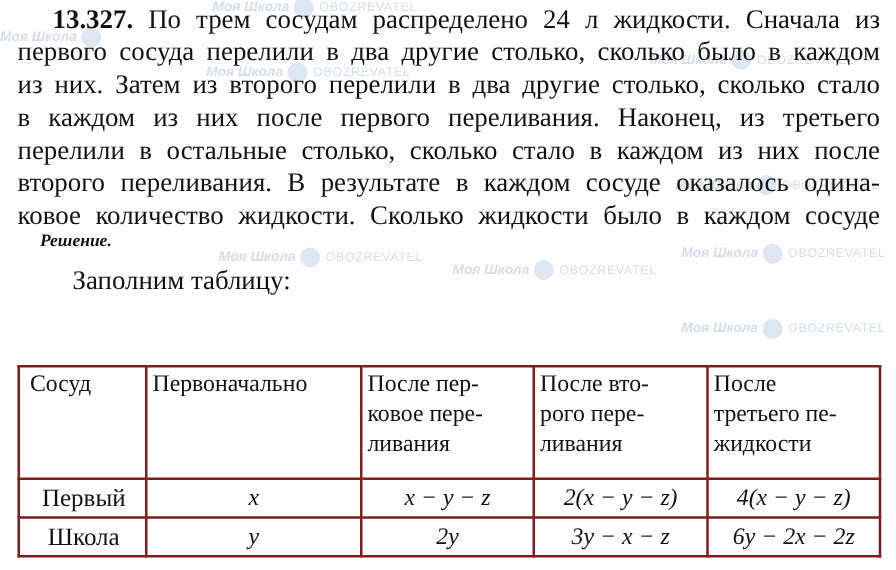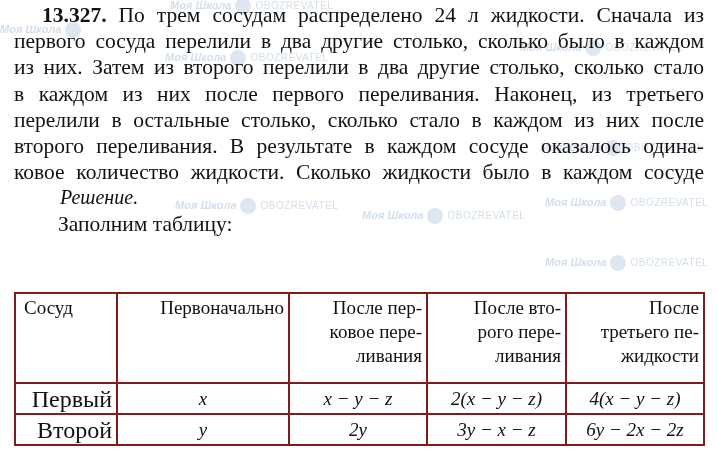--- a/index.html
+++ b/index.html
@@ -19,30 +19,30 @@
     background: #d5e0ee; vertical-align: middle; margin: 0 4px;
   }
   .watermark .obz { font-style: normal; font-weight: normal; font-size: 10px; letter-spacing: 0.5px; }
   .problem {
     position: absolute; left: 14px; top: 2px; width: 690px;
     font-size: 21.5px; line-height: 26.2px; text-align: justify;
   }
   .num { font-weight: bold; margin-left: 28px; }
   .line { display: block; text-align-last: justify; white-space: nowrap; }
   .line.last { text-align-last: left; }
-  .solution-label { position: absolute; left: 60px; top: 186px; font-size: 20px; font-style: italic; font-weight: normal; }
+  .solution-label { position: absolute; left: 32px; top: 186px; font-size: 14px; font-style: italic; font-weight: bold; }
   .fill-label { position: absolute; left: 58px; top: 212px; font-size: 21.5px; }
   table {
     position: absolute; left: 14px; top: 292px; width: 689px; height: 154px;
     border-collapse: collapse; font-size: 19px; table-layout: fixed;
   }
   td, th { border: 2px solid #7f1d1d; padding: 0 4px; font-weight: normal; }
-  th { vertical-align: top; line-height: 24px; padding-top: 2px; text-align: right; }
+  th { vertical-align: top; line-height: 24px; padding-top: 2px; text-align: left; }
   th.first { text-align: left; padding-left: 8px; }
-  td.label { text-align: right; padding-left: 6px; font-size: 24px; }
+  td.label { text-align: center; padding-left: 6px; font-size: 20px; }
   td.val { text-align: center; font-style: italic; }
   tr.head { height: 75px; }
   tr.row { height: 26px; line-height: 22px; }
 </style>
 </head>
 <body>
 
 <div class="watermark" style="left:0px;top:22px;"><span>Моя Школа</span><span class="logo"></span></div>
 <div class="watermark" style="left:170px;top:-2px;"><span>Моя Школа</span><span class="logo"></span><span class="obz">OBOZREVATEL</span></div>
 <div class="watermark" style="left:165px;top:50px;"><span>Моя Школа</span><span class="logo"></span><span class="obz">OBOZREVATEL</span></div>
@@ -83,20 +83,20 @@
     <th><span>После</span><br><span>третьего пе-</span><br><span>жидкости</span></th>
   </tr>
   <tr class="row">
     <td class="label">Первый</td>
     <td class="val">x</td>
     <td class="val">x − y − z</td>
     <td class="val">2(x − y − z)</td>
     <td class="val">4(x − y − z)</td>
   </tr>
   <tr class="row">
-    <td class="label">Второй</td>
+    <td class="label">Школа</td>
     <td class="val">y</td>
     <td class="val">2y</td>
     <td class="val">3y − x − z</td>
     <td class="val">6y − 2x − 2z</td>
   </tr>
 </tbody>
   </table>
 
 </body></html>

